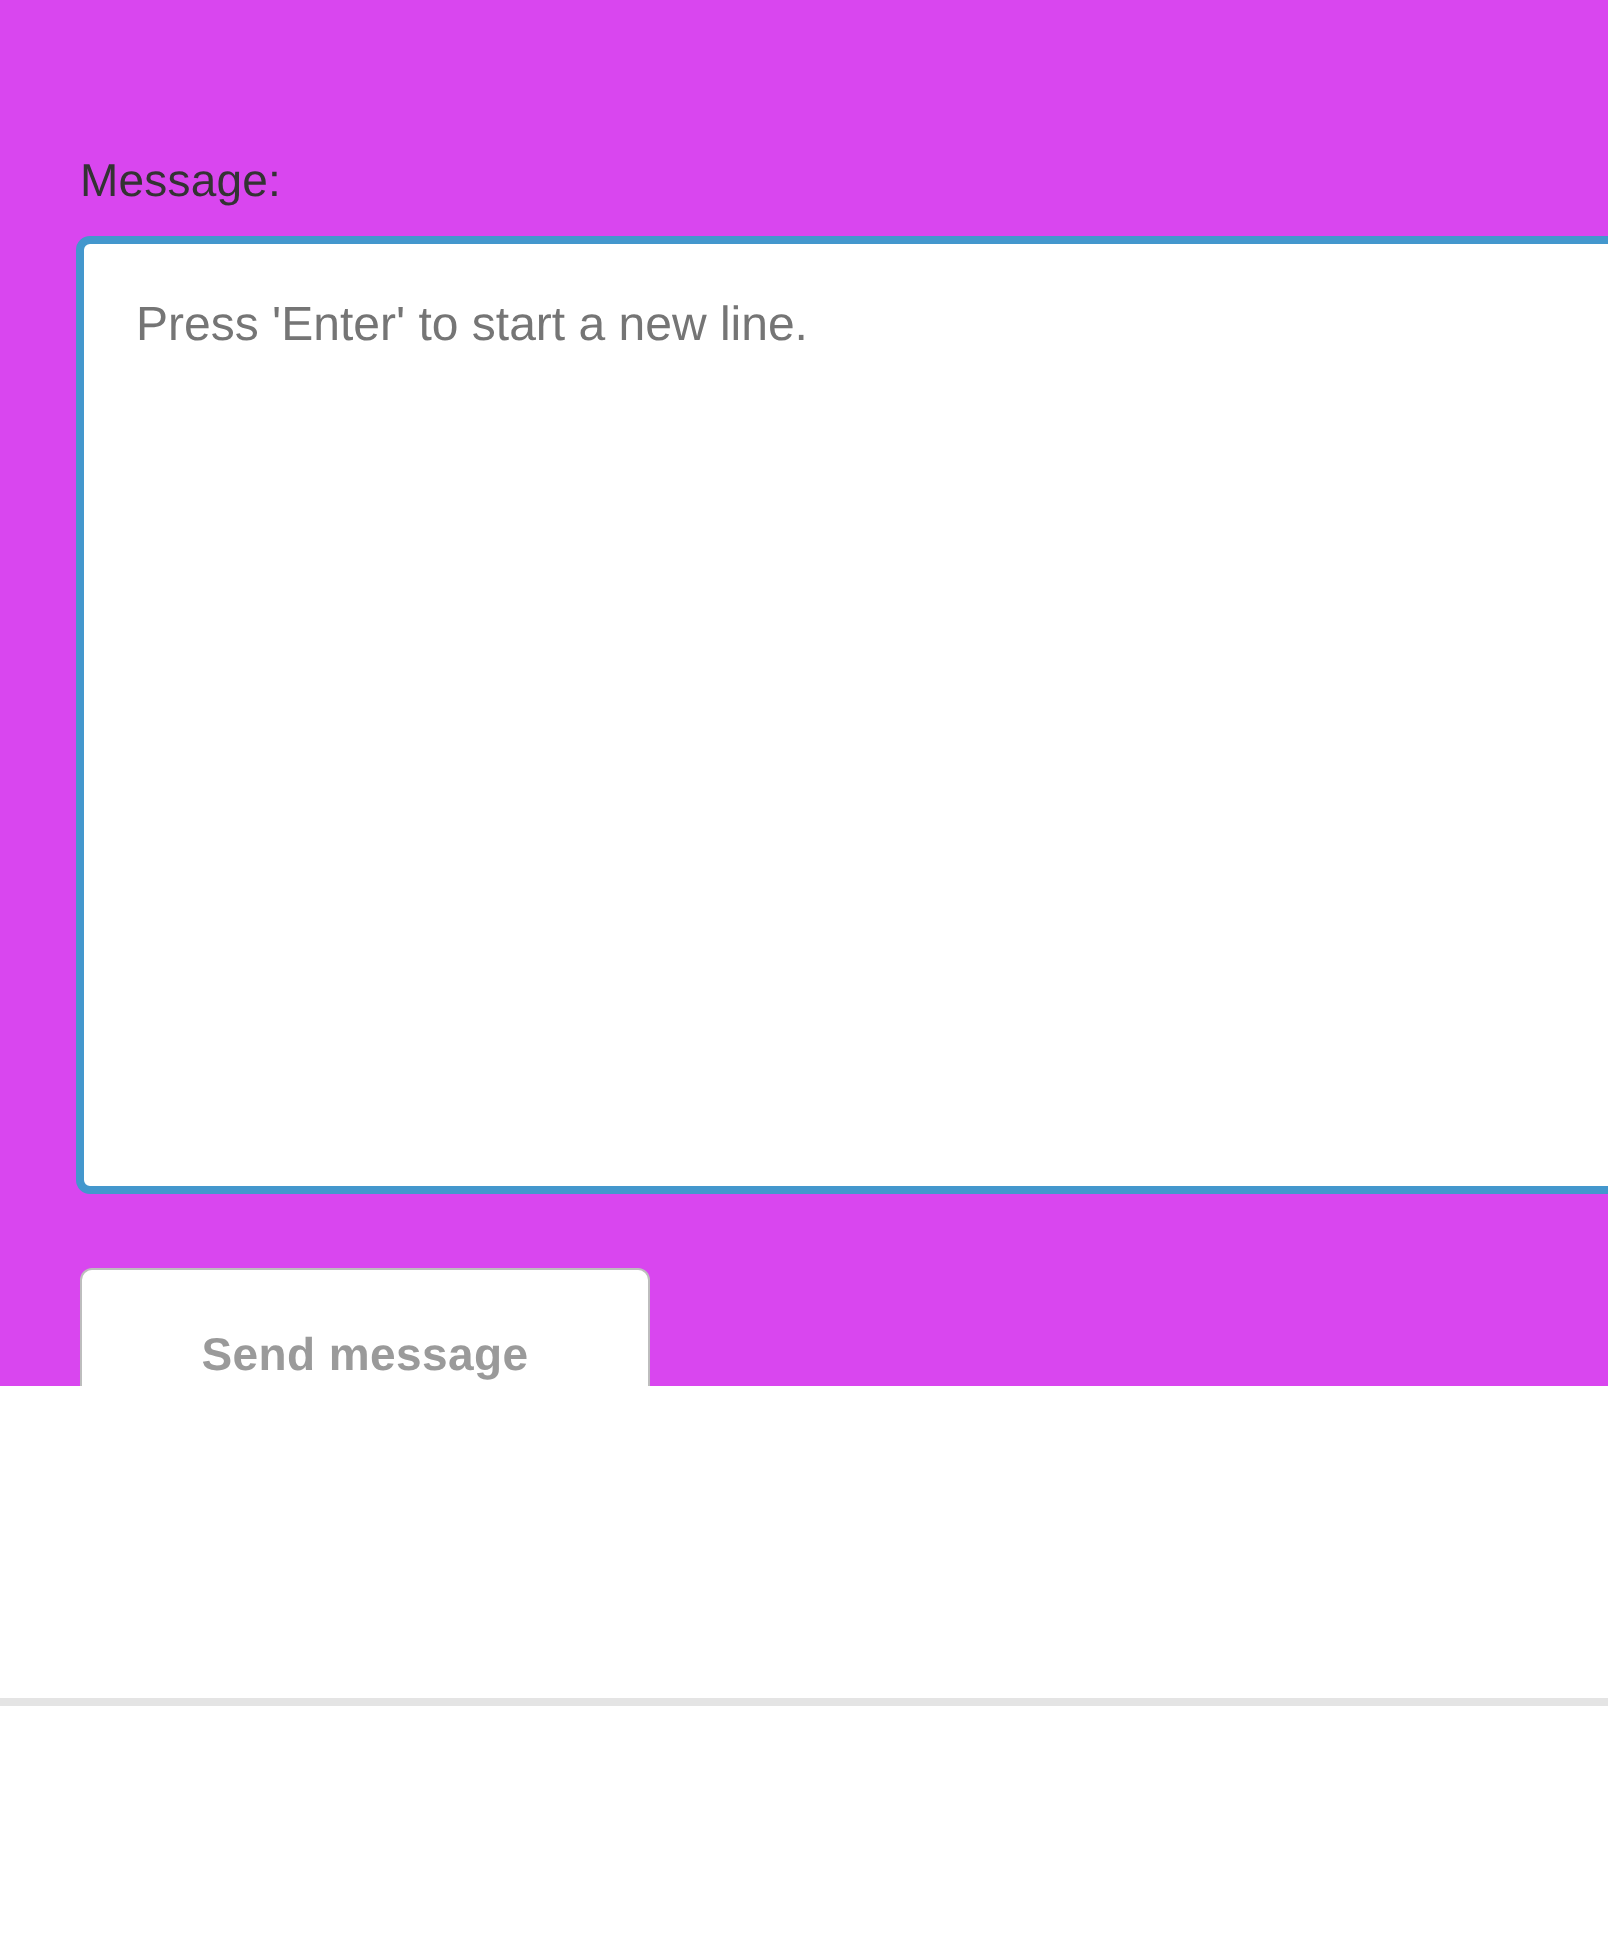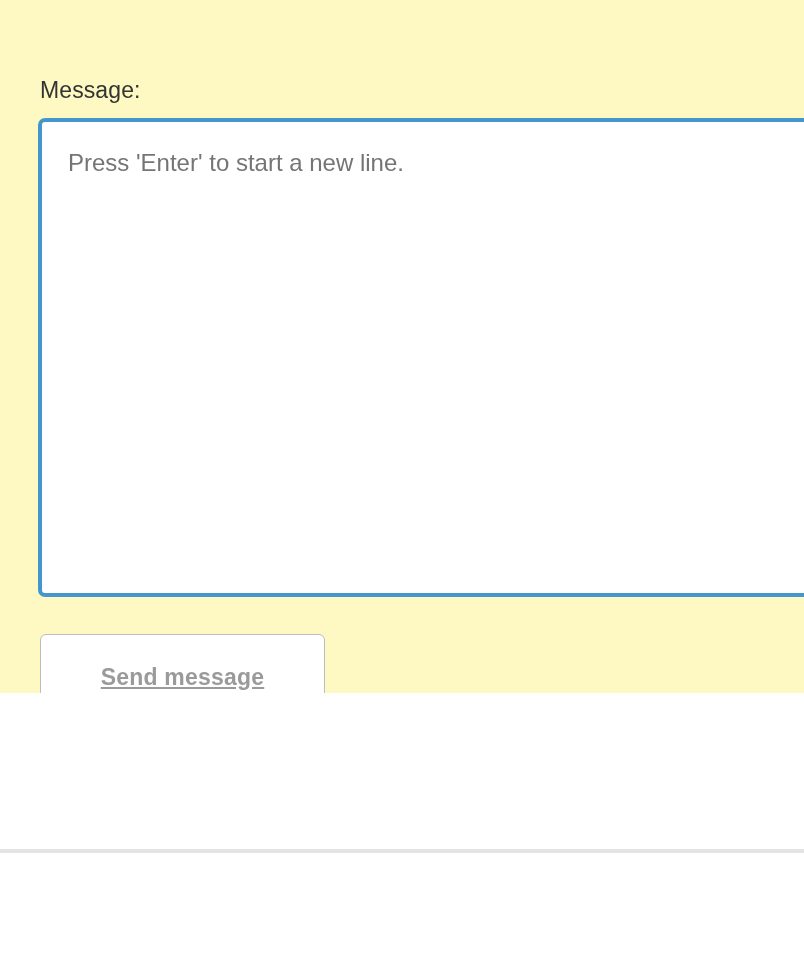--- a/index.html
+++ b/index.html
@@ -25,21 +25,21 @@
     overflow: hidden;
   }
 
   
   .composer-panel {
     position: absolute;
     left: 0;
     top: 0;
     width: 804px;
     height: 693px;
-    background: #fef9c3;
+    background: #d946ef;
     overflow: hidden;
   }
 
   
   .panel-divider {
     position: absolute;
     left: 0;
     top: 849px;
     width: 804px;
     height: 4px;
@@ -107,21 +107,20 @@
     font-family: "Liberation Sans", sans-serif;
     font-size: 23px;
     font-weight: bold;
     color: #9a9a9a;
     letter-spacing: 0.2px;
     cursor: pointer;
     padding: 0;
     display: flex;
     align-items: center;
     justify-content: center;
-    text-decoration: underline;
   }
 </style>
 </head>
 <body>
 
 <div class="viewport">
 
   <div class="composer-panel">
 
     <label class="field-label" for="message-input">Message:</label>

